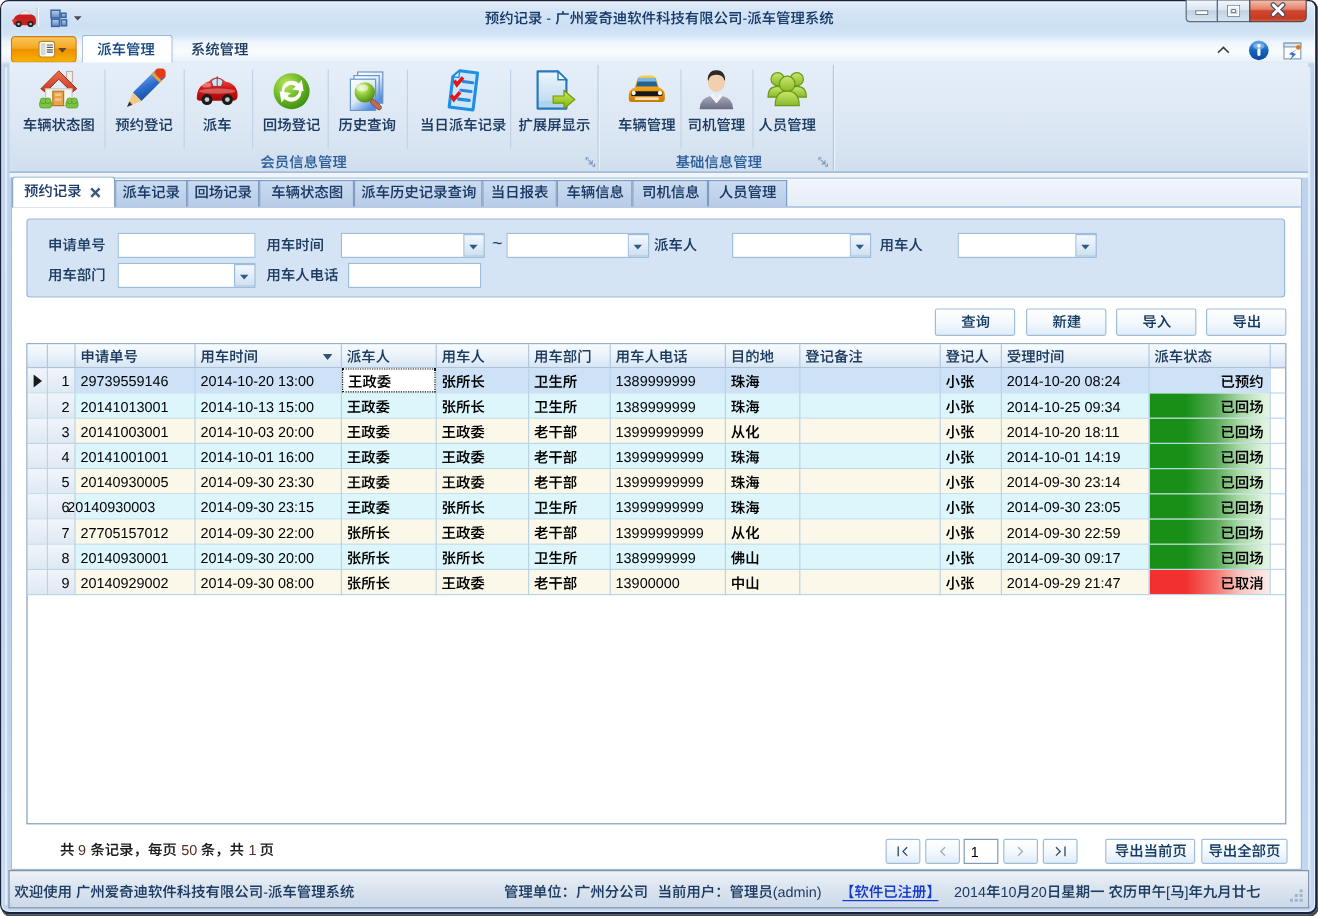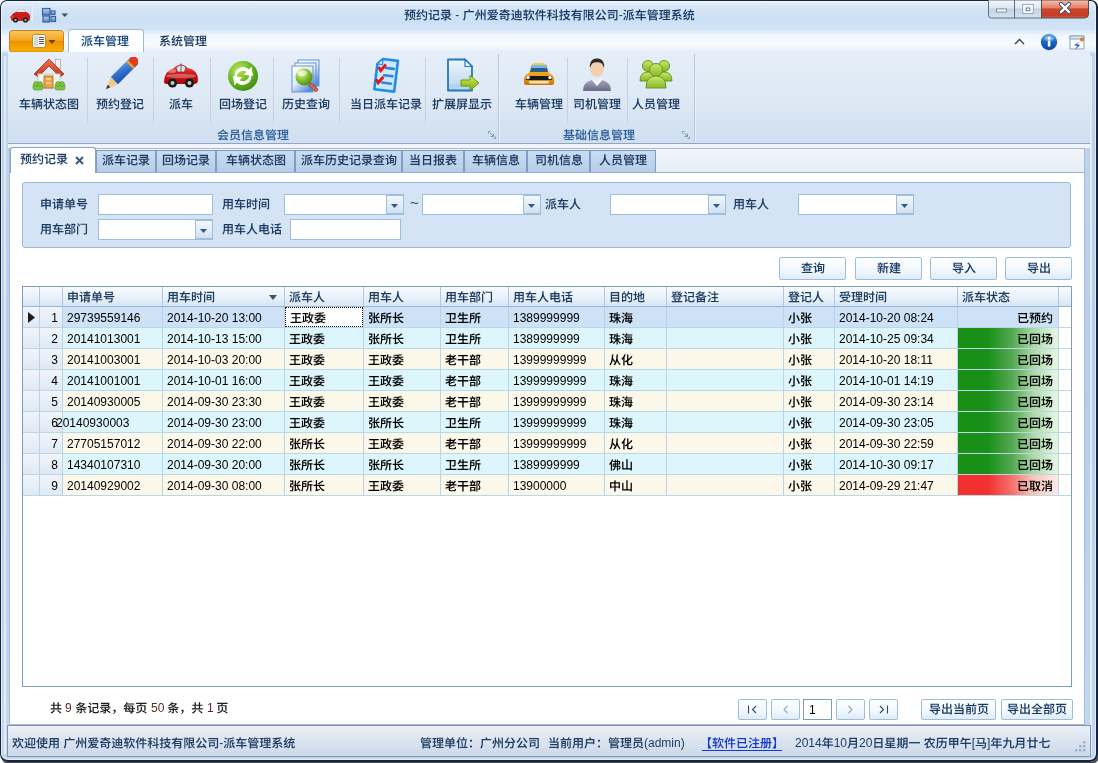--- a/index.html
+++ b/index.html
@@ -979,21 +979,21 @@
 <div class="abs" style="left:39px;top:412px;width:23px;height:20px;background:linear-gradient(#f0f5fa,#dfe9f3)"></div>
 <div class="abs" style="left:23px;top:432px;width:1048px;height:1px;background:#b9d7e9"></div>
 <div class="abs num" style="left:39px;top:416px;width:19px;height:21;text-align:right">6</div>
 <div class="abs" style="left:958px;top:412px;width:100px;height:20px;background:linear-gradient(90deg,#189018 30%,#57aa55 55%,#a8d8a6 75%,#ddf2dc 95%,#e2f5e0)"></div>
 <svg class="t" style="left:1017px;top:416px;color:#000" width="38" height="18">
     <use href="#c5df2" x="0" y="11.4"></use>
     <use href="#c56de" x="12" y="11.4"></use>
     <use href="#c573a" x="24" y="11.4"></use>
   </svg>
 <div class="abs num" style="left:56px;top:416px">20140930003</div>
-<div class="abs num" style="left:167px;top:416px">2014-09-30 23:00</div>
+<div class="abs num" style="left:167px;top:416px">2014-09-30 23:15</div>
 <svg class="t" style="left:289px;top:416px;color:#000" width="38" height="18">
     <use href="#c738b" x="0" y="11.4"></use>
     <use href="#c653f" x="12" y="11.4"></use>
     <use href="#c59d4" x="24" y="11.4"></use>
   </svg>
 <svg class="t" style="left:368px;top:416px;color:#000" width="38" height="18">
     <use href="#c5f20" x="0" y="11.4"></use>
     <use href="#c6240" x="12" y="11.4"></use>
     <use href="#c957f" x="24" y="11.4"></use>
   </svg>
@@ -1054,21 +1054,21 @@
 <div class="abs" style="left:23px;top:454px;width:16px;height:20px;background:linear-gradient(#f0f5fa,#dfe9f3)"></div>
 <div class="abs" style="left:39px;top:454px;width:23px;height:20px;background:linear-gradient(#f0f5fa,#dfe9f3)"></div>
 <div class="abs" style="left:23px;top:474px;width:1048px;height:1px;background:#b9d7e9"></div>
 <div class="abs num" style="left:39px;top:458px;width:19px;height:21;text-align:right">8</div>
 <div class="abs" style="left:958px;top:454px;width:100px;height:20px;background:linear-gradient(90deg,#189018 30%,#57aa55 55%,#a8d8a6 75%,#ddf2dc 95%,#e2f5e0)"></div>
 <svg class="t" style="left:1017px;top:458px;color:#000" width="38" height="18">
     <use href="#c5df2" x="0" y="11.4"></use>
     <use href="#c56de" x="12" y="11.4"></use>
     <use href="#c573a" x="24" y="11.4"></use>
   </svg>
-<div class="abs num" style="left:67px;top:458px">14340107310</div>
+<div class="abs num" style="left:67px;top:458px">20140930001</div>
 <div class="abs num" style="left:167px;top:458px">2014-09-30 20:00</div>
 <svg class="t" style="left:289px;top:458px;color:#000" width="38" height="18">
     <use href="#c5f20" x="0" y="11.4"></use>
     <use href="#c6240" x="12" y="11.4"></use>
     <use href="#c957f" x="24" y="11.4"></use>
   </svg>
 <svg class="t" style="left:368px;top:458px;color:#000" width="38" height="18">
     <use href="#c5f20" x="0" y="11.4"></use>
     <use href="#c6240" x="12" y="11.4"></use>
     <use href="#c957f" x="24" y="11.4"></use>
@@ -1080,21 +1080,21 @@
   </svg>
 <div class="abs num" style="left:513px;top:458px">1389999999</div>
 <svg class="t" style="left:609px;top:458px;color:#000" width="26" height="18">
     <use href="#c4f5b" x="0" y="11.4"></use>
     <use href="#c5c71" x="12" y="11.4"></use>
   </svg>
 <svg class="t" style="left:788px;top:458px;color:#000" width="26" height="18">
     <use href="#c5c0f" x="0" y="11.4"></use>
     <use href="#c5f20" x="12" y="11.4"></use>
   </svg>
-<div class="abs num" style="left:839px;top:458px">2014-10-30 09:17</div>
+<div class="abs num" style="left:839px;top:458px">2014-09-30 09:17</div>
 <div class="abs" style="left:39px;top:475px;width:1019px;height:20px;background:#fbf8ea"></div>
 <div class="abs" style="left:23px;top:475px;width:16px;height:20px;background:linear-gradient(#f0f5fa,#dfe9f3)"></div>
 <div class="abs" style="left:39px;top:475px;width:23px;height:20px;background:linear-gradient(#f0f5fa,#dfe9f3)"></div>
 <div class="abs" style="left:23px;top:495px;width:1048px;height:1px;background:#b9d7e9"></div>
 <div class="abs num" style="left:39px;top:479px;width:19px;height:21;text-align:right">9</div>
 <div class="abs" style="left:958px;top:475px;width:100px;height:20px;background:linear-gradient(90deg,#f23030 30%,#f4766e 55%,#f7c4bd 75%,#fae4e1 95%,#fbeae8)"></div>
 <svg class="t" style="left:1017px;top:479px;color:#000" width="38" height="18">
     <use href="#c5df2" x="0" y="11.4"></use>
     <use href="#c53d6" x="12" y="11.4"></use>
     <use href="#c6d88" x="24" y="11.4"></use>

